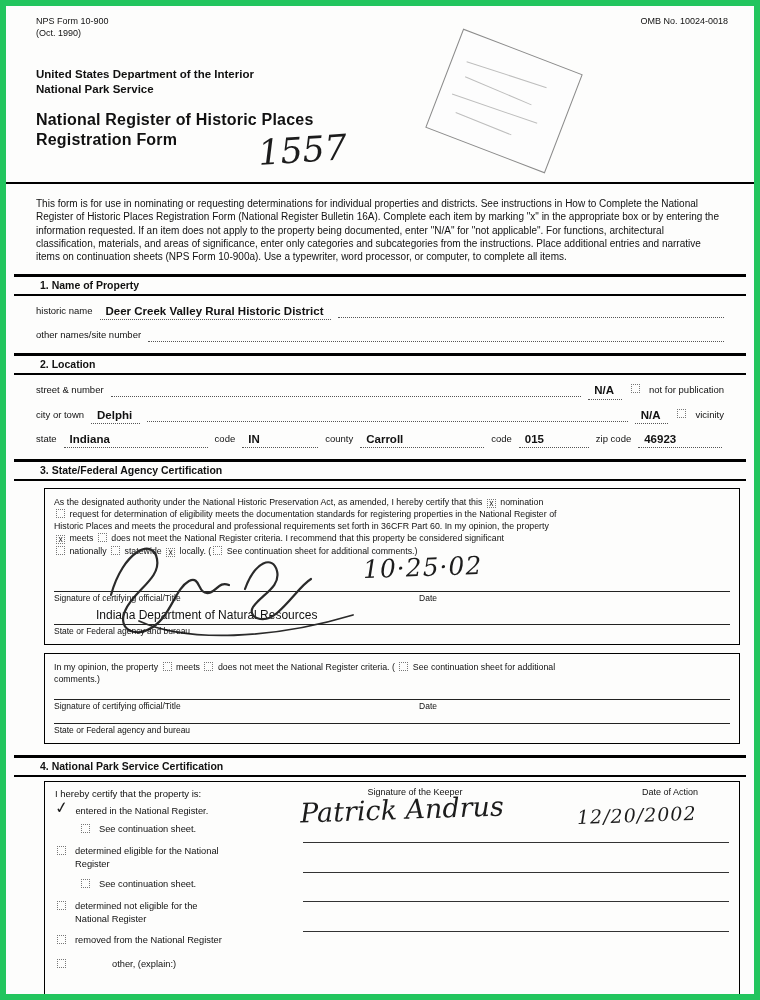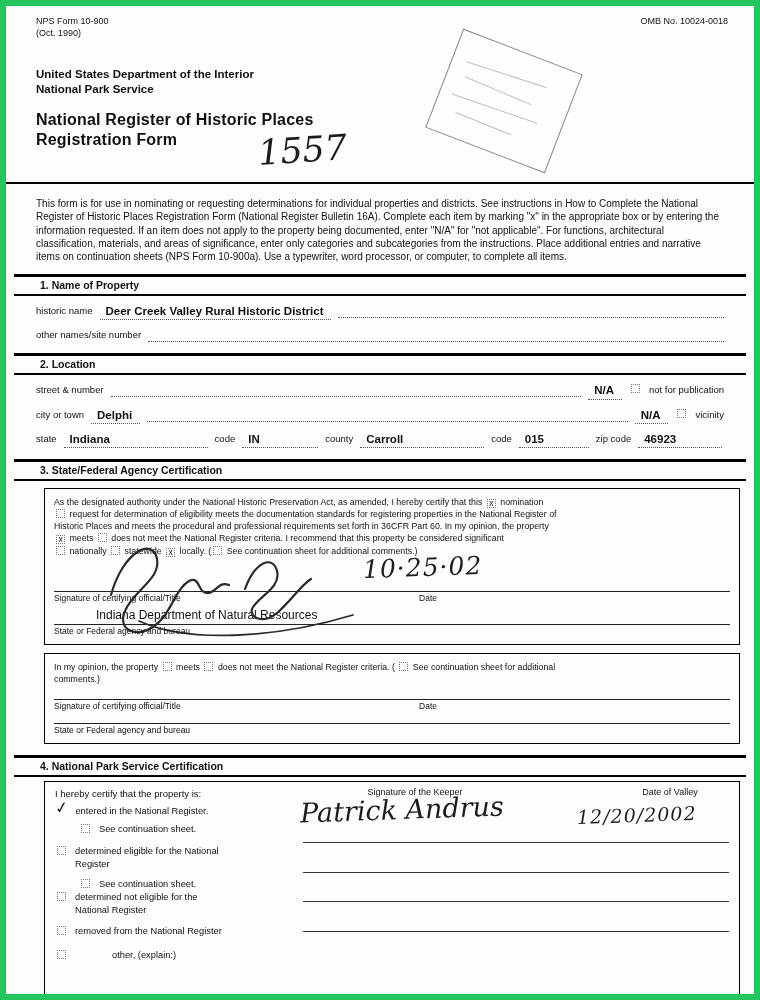--- a/index.html
+++ b/index.html
@@ -42,21 +42,21 @@
   .lblrow { position:relative; font-size:8.5px; padding-top:1px; height:12px; }
   .lblrow .datepos { position:absolute; left:54%; }
   .agency { font-size:12px; margin:3px 0 2px 42px; }
   .opinion-box { margin-top:8px; position:relative; }
   .nps-box { margin-top:4px; position:relative; height:294px; }
   .nps-left { position:absolute; left:10px; top:6px; width:240px; }
   .certify-intro { font-size:9.5px; }
   .opt-row { display:flex; gap:7px; align-items:flex-start; }
   .opt-row .cb { margin-top:1px; }
   .r0 { margin-top:6px; } .r1 { margin-top:5px; } .r2 { margin-top:9px; } .r3 { margin-top:7px; }
-  .r4 { } .r5 { margin-top:8px; } .r6 { margin-top:11px;gap:44px; }
+  .r4 { margin-top:9px; } .r5 { margin-top:8px; } .r6 { margin-top:11px;gap:44px; }
   .sub { margin-left:24px; }
   .opt-label { font-size:9.3px; line-height:1.4; }
   .w150 { max-width:150px; }
   .bigcheck { font-size:16px; line-height:10px; font-style:normal; transform:rotate(-8deg); margin-top:-2px; }
   .keeper-hdr { position:absolute; left:240px; top:5px; width:260px; text-align:center; font-size:9px; }
   .action-hdr { position:absolute; left:540px; top:5px; width:170px; text-align:center; font-size:9px; }
   .keeper-sig { position:absolute; left:255px; top:12px; font-size:27px; transform:rotate(-2deg); }
   .action-date { position:absolute; left:532px; top:22px; font-size:19px; transform:rotate(-2deg); letter-spacing:1px; }
   .sig-hline { position:absolute; left:258px; right:10px; border-top:1px solid #333; }
   .l1 { top:60px; } .l2 { top:90px; } .l3 { top:119px; } .l4 { top:149px; }
@@ -234,21 +234,21 @@
         <span class="cb"></span>
         <span class="opt-label w150">removed from the National Register</span>
       </div>
       <div class="opt-row r6">
         <span class="cb"></span>
         <span class="opt-label">other, (explain:)</span>
       </div>
     </div>
 
     <div class="keeper-hdr">Signature of the Keeper</div>
-    <div class="action-hdr">Date of Valley</div>
+    <div class="action-hdr">Date of Action</div>
     <div class="hw keeper-sig">Patrick Andrus</div>
     <div class="hw action-date">12/20/2002</div>
     <div class="sig-hline l1"></div>
     <div class="sig-hline l2"></div>
     <div class="sig-hline l3"></div>
     <div class="sig-hline l4"></div>
   </div>
 
 </div>
 

